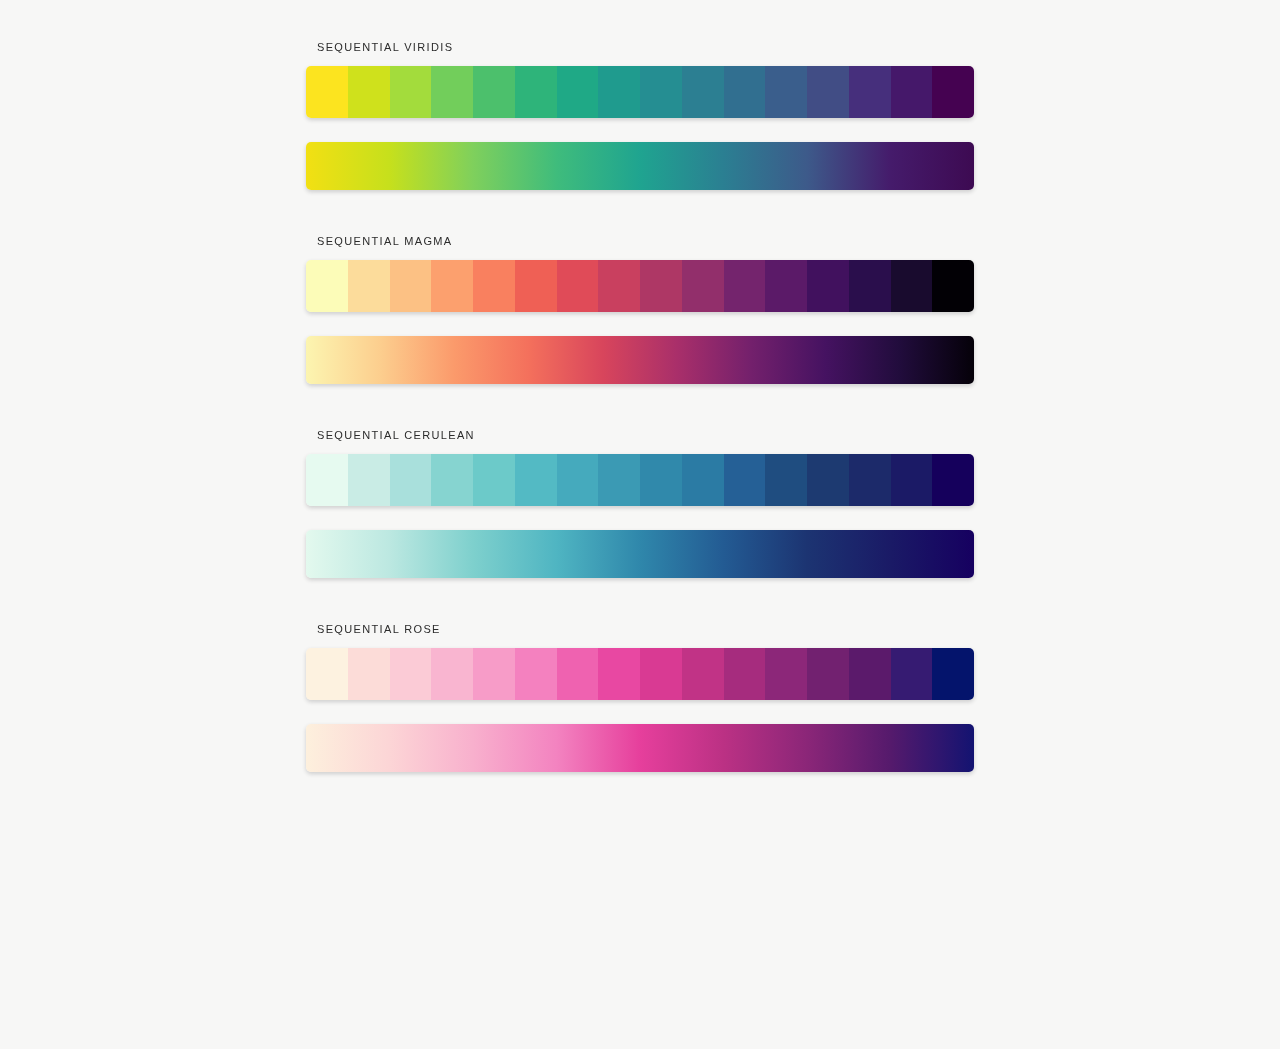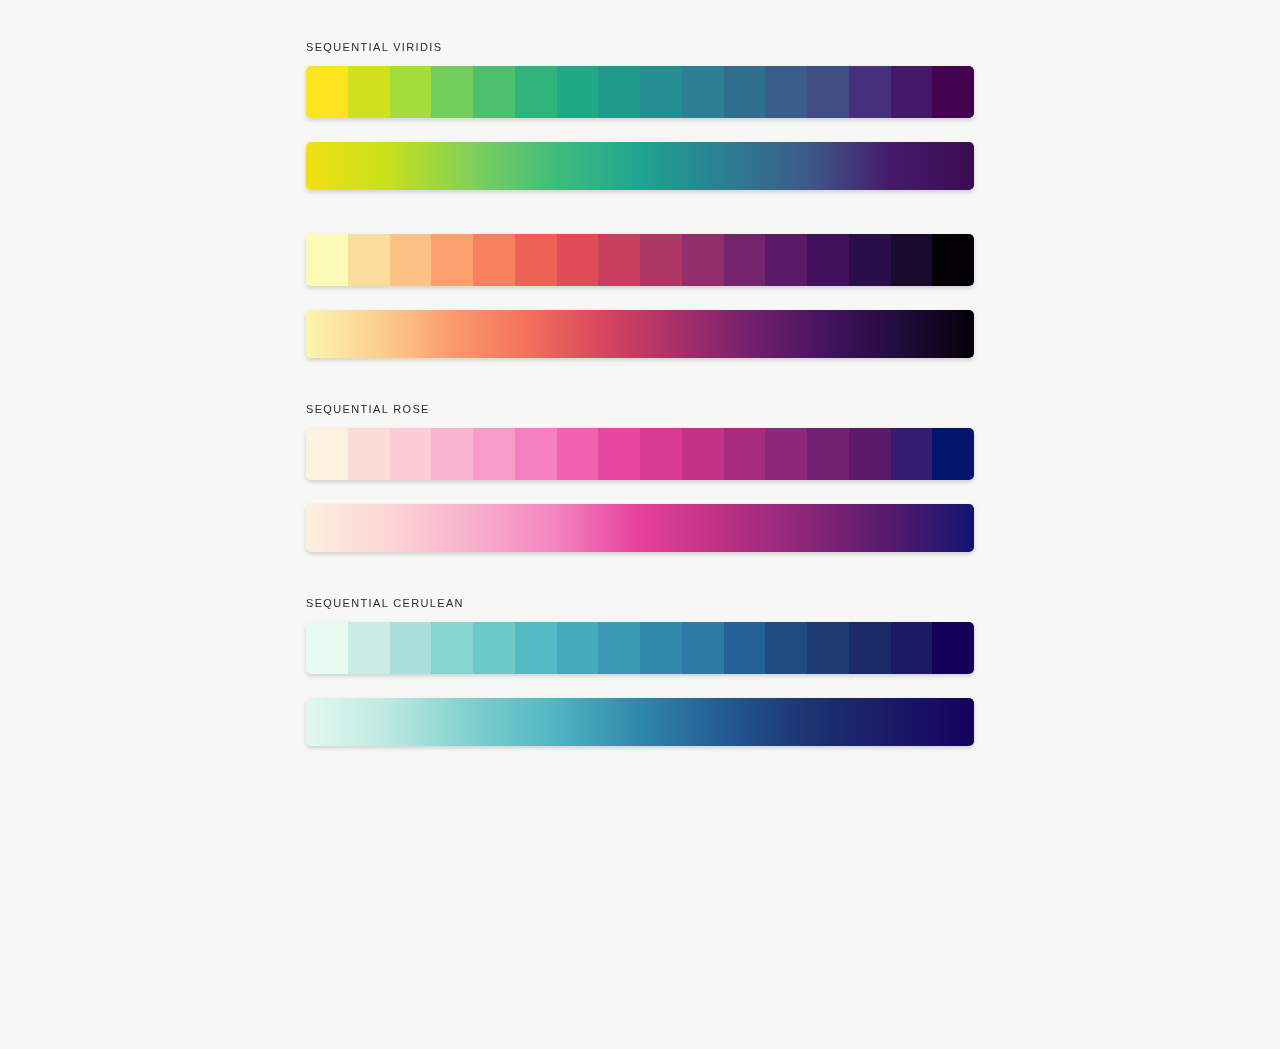--- a/index.html
+++ b/index.html
@@ -36,21 +36,21 @@
     margin-bottom: 0;
   }
 
   .palette-label {
     font-size: 11px;
     letter-spacing: 1.35px;
     color: #2b2b2b;
     text-transform: uppercase;
     font-weight: 400;
     line-height: 14px;
-    margin: 0 0 12px 0;
+    margin: 0 0 12px 11px;
     white-space: nowrap;
   }
 
   .bar {
     width: 668px;
     border-radius: 5px;
     box-shadow: 0 2px 4px rgba(20, 20, 30, 0.18);
     overflow: hidden;
   }
 
@@ -92,39 +92,63 @@
           <div class="swatch" style="background: rgb(58, 94, 140);"></div>
           <div class="swatch" style="background: rgb(65, 77, 133);"></div>
           <div class="swatch" style="background: rgb(70, 47, 124);"></div>
           <div class="swatch" style="background: rgb(69, 24, 106);"></div>
           <div class="swatch" style="background: rgb(69, 2, 81);"></div>
         </div>
       <div class="bar gradient-bar" style="background: linear-gradient(to right, rgb(242, 224, 19), rgb(198, 224, 28), rgb(127, 208, 92), rgb(63, 188, 124), rgb(31, 164, 144), rgb(43, 127, 146), rgb(61, 90, 138), rgb(69, 27, 107), rgb(61, 10, 82));"></div>
     </div>
 
     <div class="palette-group">
+      <div class="palette-label">SEQUENTIAL MAGMA</div>
       <div class="bar swatch-bar">
           <div class="swatch" style="background: rgb(252, 252, 184);"></div>
           <div class="swatch" style="background: rgb(252, 220, 155);"></div>
           <div class="swatch" style="background: rgb(252, 193, 132);"></div>
           <div class="swatch" style="background: rgb(252, 160, 110);"></div>
           <div class="swatch" style="background: rgb(249, 128, 95);"></div>
           <div class="swatch" style="background: rgb(239, 96, 85);"></div>
           <div class="swatch" style="background: rgb(224, 75, 88);"></div>
           <div class="swatch" style="background: rgb(201, 64, 95);"></div>
           <div class="swatch" style="background: rgb(174, 55, 101);"></div>
           <div class="swatch" style="background: rgb(146, 47, 107);"></div>
           <div class="swatch" style="background: rgb(116, 36, 109);"></div>
           <div class="swatch" style="background: rgb(91, 26, 104);"></div>
           <div class="swatch" style="background: rgb(65, 17, 94);"></div>
           <div class="swatch" style="background: rgb(42, 14, 76);"></div>
           <div class="swatch" style="background: rgb(25, 11, 46);"></div>
           <div class="swatch" style="background: rgb(2, 0, 5);"></div>
         </div>
       <div class="bar gradient-bar" style="background: linear-gradient(to right, rgb(252, 245, 176), rgb(252, 206, 142), rgb(251, 154, 107), rgb(244, 112, 92), rgb(216, 69, 92), rgb(169, 47, 106), rgb(115, 32, 108), rgb(69, 18, 97), rgb(33, 12, 60), rgb(5, 1, 9));"></div>
+    </div>
+
+    <div class="palette-group">
+      <div class="palette-label">SEQUENTIAL CERULEAN</div>
+      <div class="bar swatch-bar">
+          <div class="swatch" style="background: rgb(230, 250, 240);"></div>
+          <div class="swatch" style="background: rgb(201, 236, 229);"></div>
+          <div class="swatch" style="background: rgb(169, 224, 220);"></div>
+          <div class="swatch" style="background: rgb(134, 212, 208);"></div>
+          <div class="swatch" style="background: rgb(108, 202, 201);"></div>
+          <div class="swatch" style="background: rgb(83, 186, 196);"></div>
+          <div class="swatch" style="background: rgb(69, 170, 189);"></div>
+          <div class="swatch" style="background: rgb(59, 154, 180);"></div>
+          <div class="swatch" style="background: rgb(48, 137, 171);"></div>
+          <div class="swatch" style="background: rgb(43, 123, 164);"></div>
+          <div class="swatch" style="background: rgb(37, 96, 150);"></div>
+          <div class="swatch" style="background: rgb(31, 77, 128);"></div>
+          <div class="swatch" style="background: rgb(29, 58, 113);"></div>
+          <div class="swatch" style="background: rgb(28, 42, 106);"></div>
+          <div class="swatch" style="background: rgb(27, 26, 102);"></div>
+          <div class="swatch" style="background: rgb(21, 0, 92);"></div>
+        </div>
+      <div class="bar gradient-bar" style="background: linear-gradient(to right, rgb(227, 249, 238), rgb(188, 232, 225), rgb(126, 208, 205), rgb(79, 181, 194), rgb(47, 135, 171), rgb(35, 91, 147), rgb(28, 52, 114), rgb(26, 26, 102), rgb(22, 0, 96));"></div>
     </div>
 
     <div class="palette-group">
       <div class="palette-label">SEQUENTIAL ROSE</div>
       <div class="bar swatch-bar">
           <div class="swatch" style="background: rgb(253, 242, 224);"></div>
           <div class="swatch" style="background: rgb(252, 220, 216);"></div>
           <div class="swatch" style="background: rgb(251, 203, 214);"></div>
           <div class="swatch" style="background: rgb(249, 181, 208);"></div>
           <div class="swatch" style="background: rgb(247, 156, 200);"></div>
@@ -136,38 +160,15 @@
           <div class="swatch" style="background: rgb(166, 44, 126);"></div>
           <div class="swatch" style="background: rgb(140, 39, 121);"></div>
           <div class="swatch" style="background: rgb(114, 33, 112);"></div>
           <div class="swatch" style="background: rgb(91, 26, 107);"></div>
           <div class="swatch" style="background: rgb(54, 27, 114);"></div>
           <div class="swatch" style="background: rgb(4, 20, 108);"></div>
         </div>
       <div class="bar gradient-bar" style="background: linear-gradient(to right, rgb(253, 240, 221), rgb(252, 213, 214), rgb(248, 176, 205), rgb(243, 131, 192), rgb(230, 63, 156), rgb(187, 49, 132), rgb(139, 38, 120), rgb(85, 26, 108), rgb(19, 19, 113));"></div>
     </div>
 
-    <div class="palette-group">
-      <div class="palette-label">SEQUENTIAL CERULEAN</div>
-      <div class="bar swatch-bar">
-          <div class="swatch" style="background: rgb(230, 250, 240);"></div>
-          <div class="swatch" style="background: rgb(201, 236, 229);"></div>
-          <div class="swatch" style="background: rgb(169, 224, 220);"></div>
-          <div class="swatch" style="background: rgb(134, 212, 208);"></div>
-          <div class="swatch" style="background: rgb(108, 202, 201);"></div>
-          <div class="swatch" style="background: rgb(83, 186, 196);"></div>
-          <div class="swatch" style="background: rgb(69, 170, 189);"></div>
-          <div class="swatch" style="background: rgb(59, 154, 180);"></div>
-          <div class="swatch" style="background: rgb(48, 137, 171);"></div>
-          <div class="swatch" style="background: rgb(43, 123, 164);"></div>
-          <div class="swatch" style="background: rgb(37, 96, 150);"></div>
-          <div class="swatch" style="background: rgb(31, 77, 128);"></div>
-          <div class="swatch" style="background: rgb(29, 58, 113);"></div>
-          <div class="swatch" style="background: rgb(28, 42, 106);"></div>
-          <div class="swatch" style="background: rgb(27, 26, 102);"></div>
-          <div class="swatch" style="background: rgb(21, 0, 92);"></div>
-        </div>
-      <div class="bar gradient-bar" style="background: linear-gradient(to right, rgb(227, 249, 238), rgb(188, 232, 225), rgb(126, 208, 205), rgb(79, 181, 194), rgb(47, 135, 171), rgb(35, 91, 147), rgb(28, 52, 114), rgb(26, 26, 102), rgb(22, 0, 96));"></div>
-    </div>
-
 
   </div>
 </div>
 
 </body></html>

